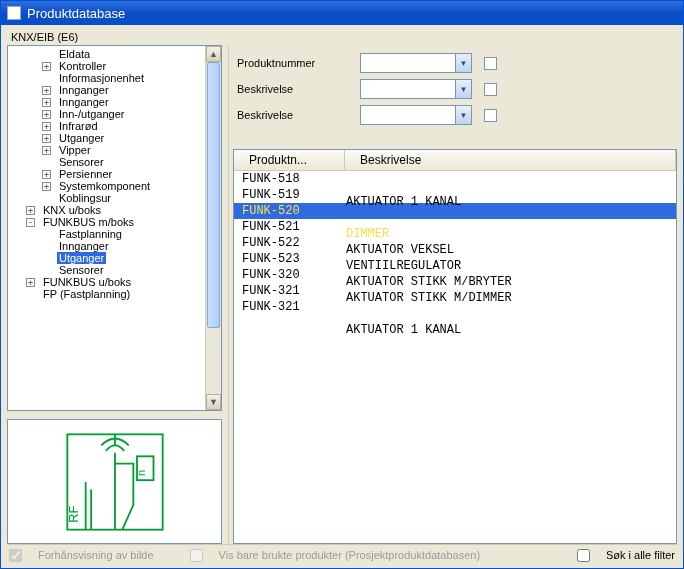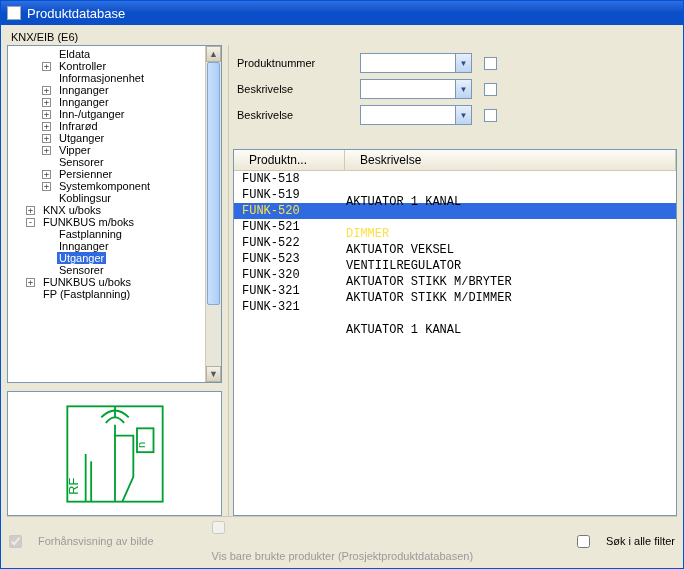--- a/index.html
+++ b/index.html
@@ -369,21 +369,21 @@
             </div>
         </div>
       </div>
 
     </div>
     <div class="footer">
       <label class="chk disabled">
         <input type="checkbox" checked="" disabled="" style="">
         <span>Forhånsvisning av bilde</span>
       </label>
-      <label class="chk disabled" style="margin-left:38px;flex-direction:column;">
+      <label class="chk disabled" style="margin-left:16px;">
         <input type="checkbox" disabled="" style="">
         <span>Vis bare brukte produkter (Prosjektproduktdatabasen)</span>
       </label>
       <label class="chk right">
         <input type="checkbox" style="">
         <span>Søk i alle filter</span>
       </label>
     </div>
   </div>
 </div>

